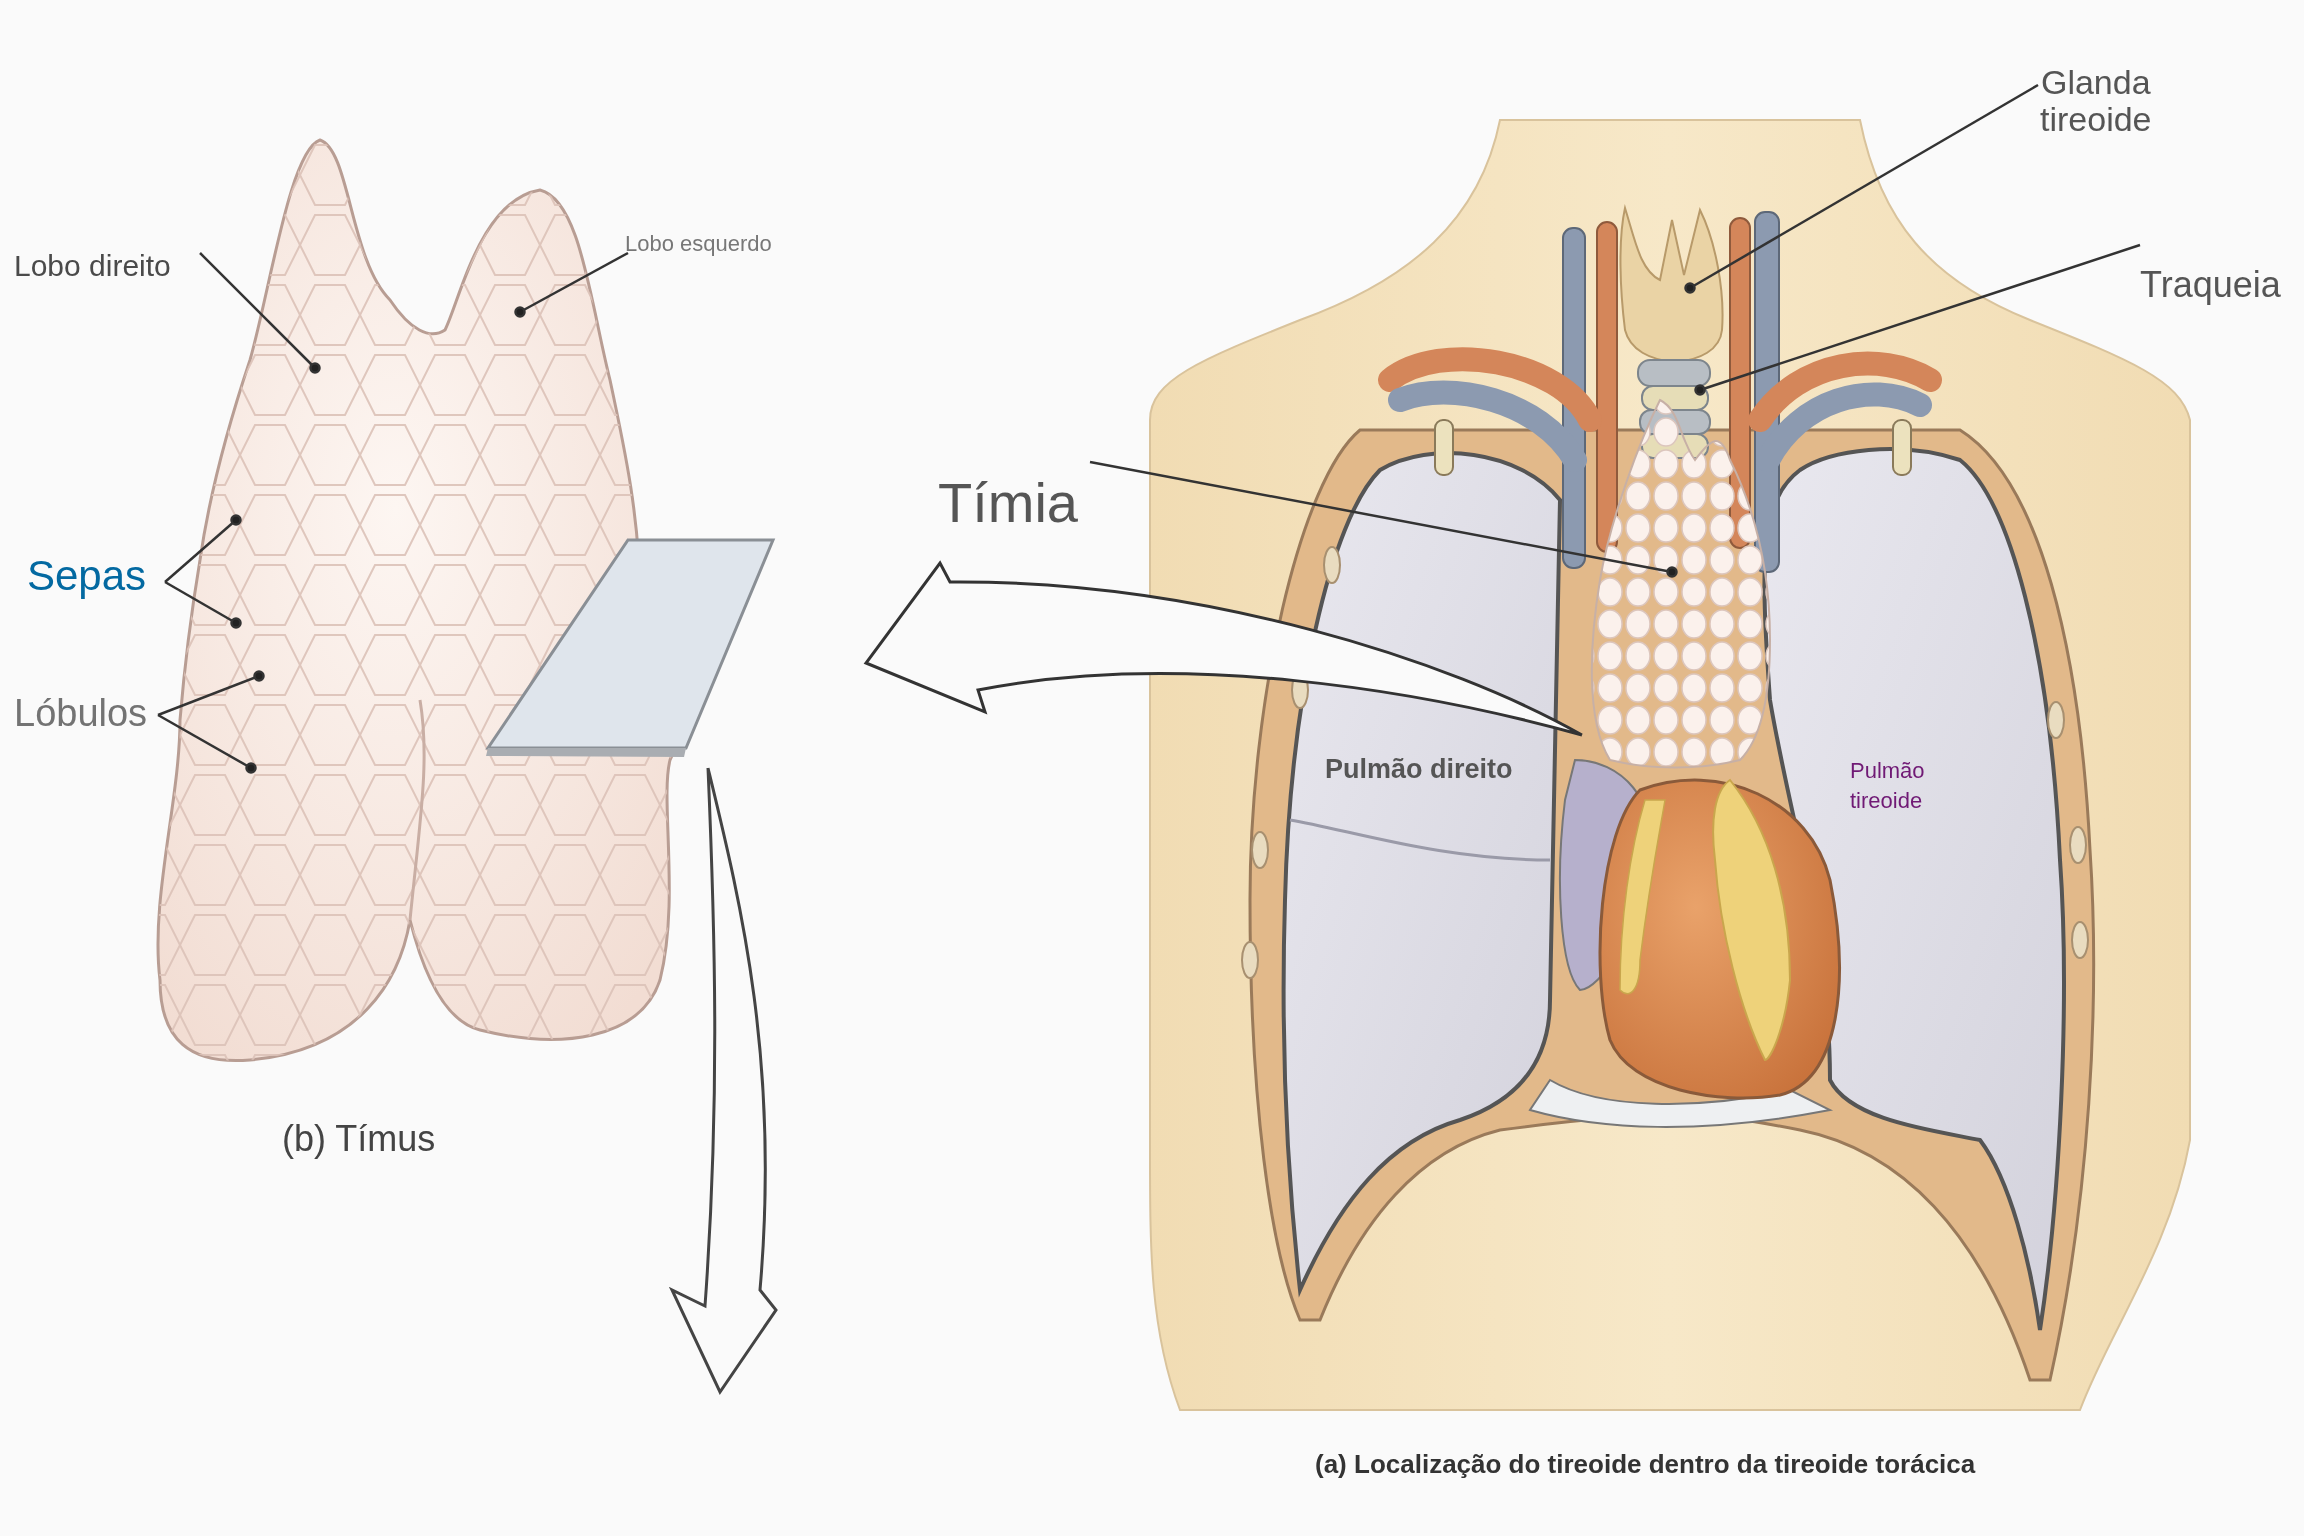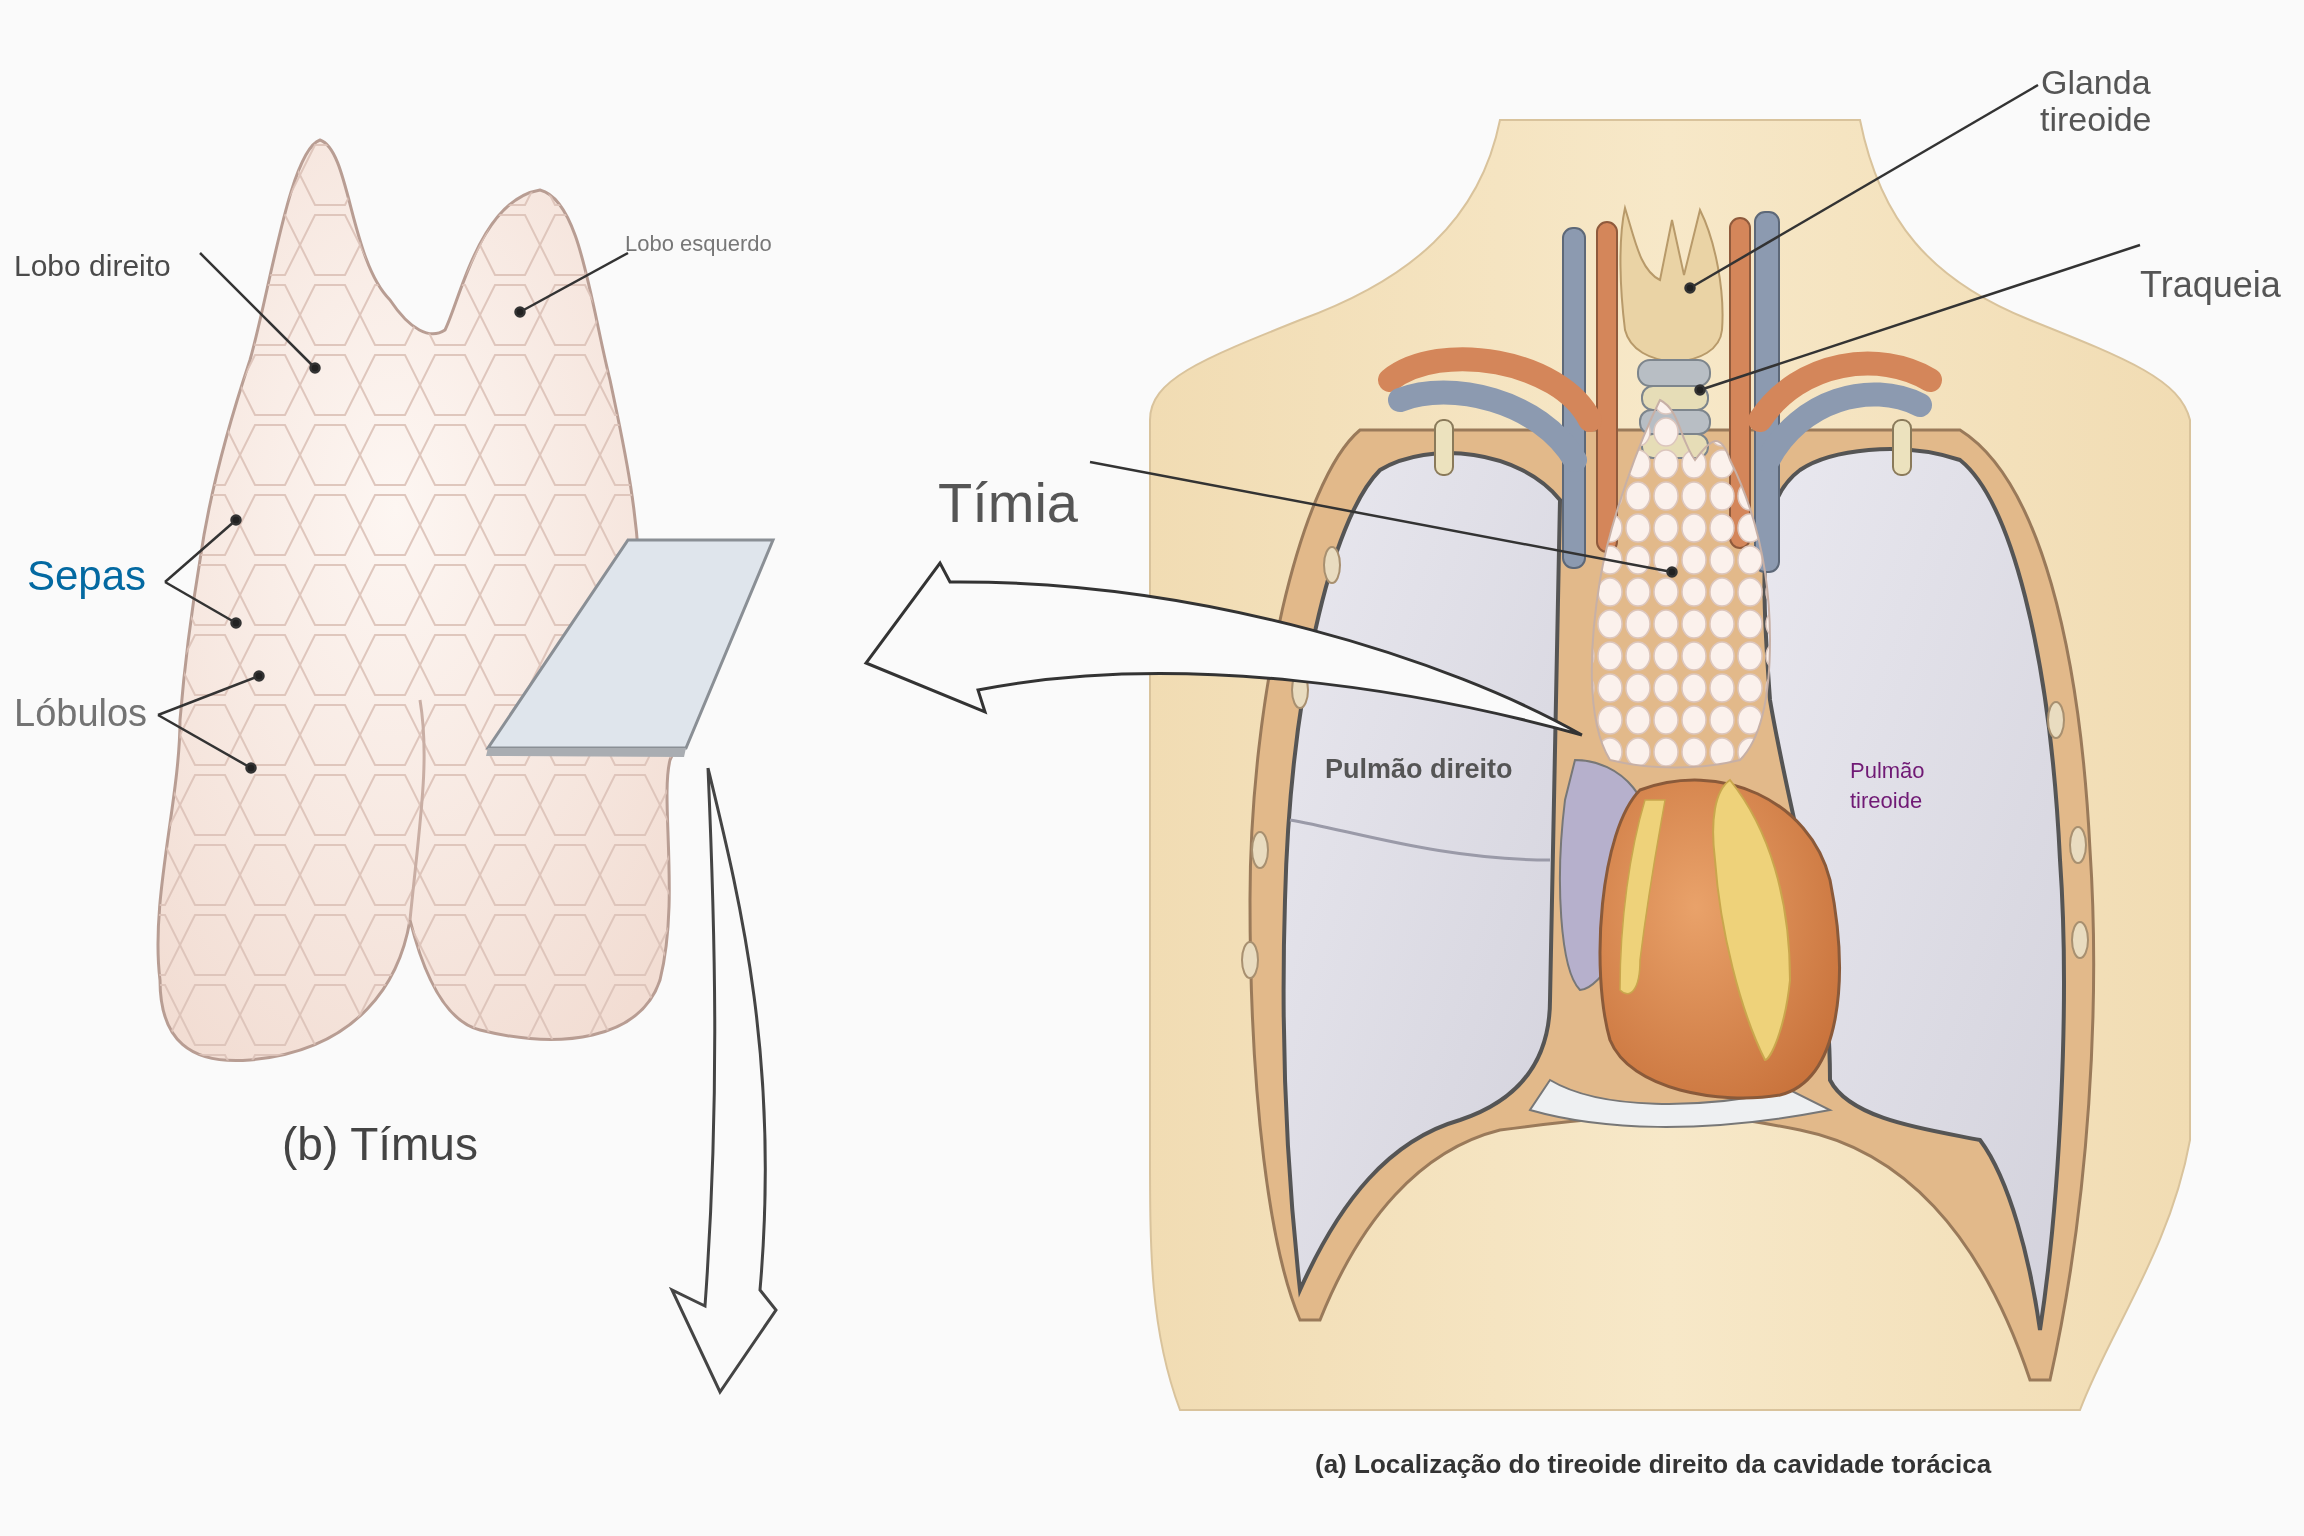--- a/index.html
+++ b/index.html
@@ -3,21 +3,21 @@
 <meta charset="utf-8">
 <style>
   html, body { margin: 0; padding: 0; background: #fafafa; }
   #stage { position: relative; width: 2304px; height: 1536px; overflow: hidden; background: #fafafa; font-family: "Liberation Sans", sans-serif; }
   svg.art { position: absolute; left: 0; top: 0; }
   .lbl { position: absolute; color: #444; white-space: nowrap; line-height: 1.15; }
   .lobo-dir { left: 14px; top: 232px; font-size: 30px; color: #4a4a4a; margin-top: 17px; }
   .lobo-esq { left: 625px; top: 231px; font-size: 22px; color: #777; }
   .sepas { left: 27px; top: 552px; font-size: 42px; color: #0369a1; }
   .lobulos { left: 14px; top: 692px; font-size: 38px; color: #737373; }
-  .timus-cap { left: 282px; top: 1118px; font-size: 46px; color: #444; }
+  .timus-cap { left: 282px; top: 1118px; font-size: 36px; color: #444; }
   .timia { left: 938px; top: 424px; font-size: 56px; color: #555; margin-top: 47px; }
   .glanda { left: 2040px; top: 64px; font-size: 34px; color: #555; line-height: 1.1; text-align: center; }
   .traqueia { left: 2140px; top: 216px; font-size: 36px; color: #555; margin-top: 48px; }
   .pulm-dir { left: 1325px; top: 754px; font-size: 27px; color: #555; font-weight: bold; }
   .pulm-esq { left: 1850px; top: 756px; font-size: 22px; color: #701a75; line-height: 1.35; }
   .caption { left: 1315px; top: 1450px; font-size: 26px; color: #333; font-weight: bold; }
 </style>
 </head>
 <body>
 
@@ -161,14 +161,14 @@
   <div class="lbl glanda">
     <div>Glanda</div>
     <div>tireoide</div>
   </div>
   <div class="lbl traqueia">Traqueia</div>
   <div class="lbl pulm-dir">Pulmão direito</div>
   <div class="lbl pulm-esq">
     <div>Pulmão</div>
     <div>tireoide</div>
   </div>
-  <div class="lbl caption">(a) Localização do tireoide direito da cavidade torácica</div>
+  <div class="lbl caption">(a) Localização do tireoide dentro da tireoide torácica</div>
 </div>
 
 </body></html>

